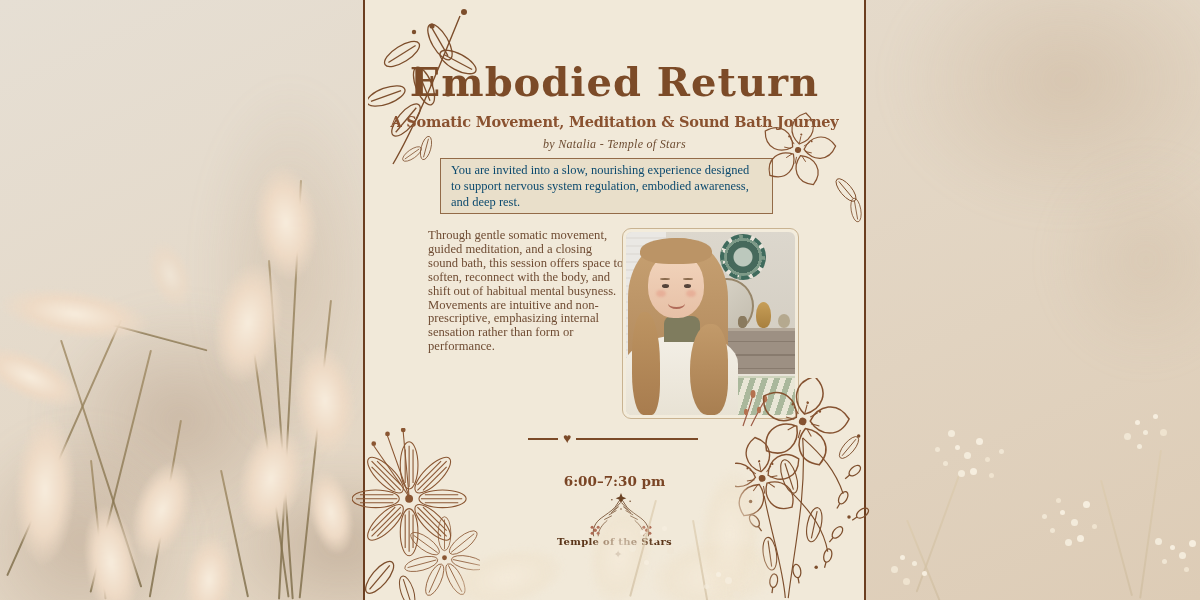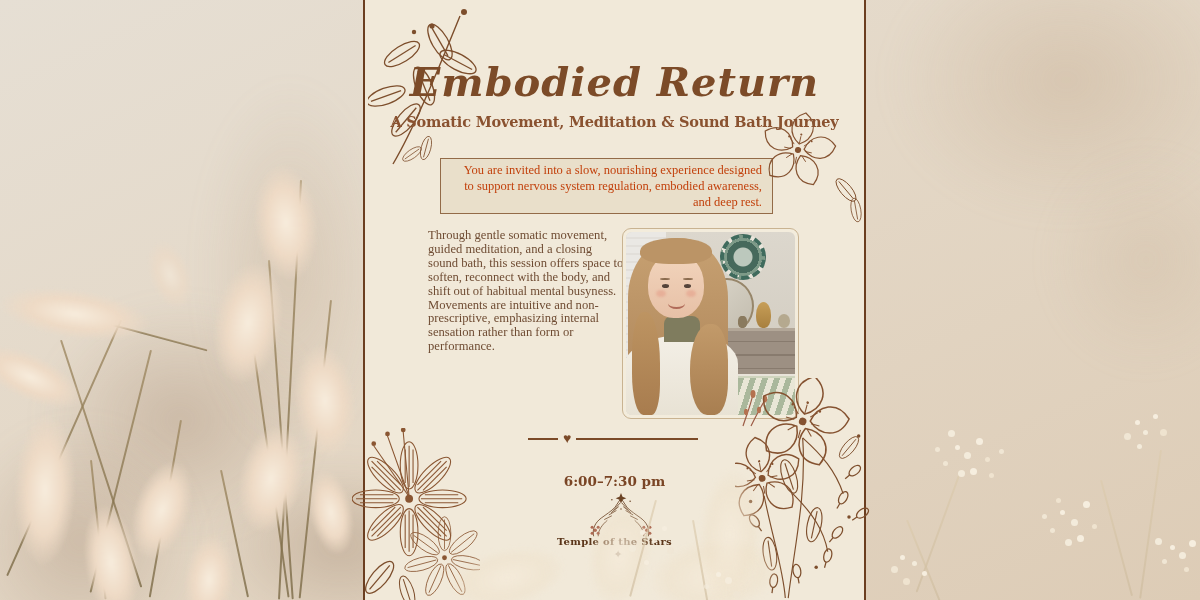--- a/index.html
+++ b/index.html
@@ -17,29 +17,29 @@
   .stem.pale{background:linear-gradient(#dccbad,#cdbb9d);opacity:.65;}
   .bb{position:absolute;width:5px;height:5px;border-radius:50%;background:#f6eedf;filter:blur(.4px);}
   .palefluff{position:absolute;border-radius:50%;
          background:radial-gradient(ellipse, rgba(245,235,218,.85) 0%, rgba(238,224,200,.45) 50%, rgba(238,224,200,0) 75%);
          filter:blur(2.5px);}
   
   .poster{position:absolute;left:363px;top:0;width:503px;height:600px;
           background:#f1e9d9;border-left:2px solid #6b3e20;border-right:2px solid #6b3e20;
           box-sizing:border-box;z-index:2;}
   .ptext{position:absolute;z-index:4;left:365px;width:499px;text-align:center;color:#6f4c33;}
-  .title{top:58px;font-family:"DejaVu Serif",serif;font-style:italic;font-weight:bold;
+  .title{top:58px;font-family:"DejaVu Serif",serif;font-weight:bold;
          font-size:40px;color:#7c4b28;letter-spacing:1px;}
   .subtitle{top:113px;font-family:"DejaVu Serif",serif;font-weight:bold;font-size:14.5px;
             color:#8a5230;letter-spacing:-0.2px;}
   .byline{top:137px;font-style:italic;font-size:12px;color:#6d4c31;letter-spacing:.3px;}
   .invite-box{position:absolute;z-index:4;left:440px;top:158px;width:333px;height:56px;
               box-sizing:border-box;background:#e9dfca;border:1px solid #936b48;
               display:flex;align-items:center;justify-content:center;padding:4px 10px;}
-  .invite-box p{margin:0;font-size:12.5px;line-height:16px;color:#c2410c;text-align:right;}
+  .invite-box p{margin:0;font-size:12.5px;line-height:16px;color:#0c4a6e;text-align:left;}
   .desc{position:absolute;z-index:4;left:428px;top:229px;width:196px;}
   .desc p{margin:0;font-size:12.6px;line-height:13.9px;color:#6f4c33;}
   .photo{position:absolute;z-index:4;left:622px;top:228px;width:177px;height:191px;
          background:#f3ecdc;border:1px solid #c9b391;border-radius:9px;padding:3px;box-sizing:border-box;}
   .scene{position:relative;width:169px;height:183px;border-radius:6px;overflow:hidden;
          background:linear-gradient(#dcd7cd,#cfc9bd);}
   .scene div{position:absolute;}
   .divider{position:absolute;z-index:4;left:528px;top:431px;width:180px;height:16px;
            display:flex;align-items:center;gap:5px;}
   .dline{display:inline-block;height:1.5px;background:#7b4a28;}
@@ -154,20 +154,21 @@
       <use href="#leafv" transform="translate(44,152) rotate(55) scale(.55)"></use>
       <circle cx="96" cy="10" r="3" fill="#7d4e2c" stroke="none"></circle>
       <circle cx="64" cy="24" r="2.6" fill="#7d4e2c" stroke="none"></circle>
       <circle cx="80" cy="92" r="2.6" fill="#7d4e2c" stroke="none"></circle>
       <circle cx="46" cy="30" r="2.2" fill="#7d4e2c" stroke="none"></circle>
     </g>
   </svg>
 
   <h1 class="ptext title" style="margin:0;position:absolute;">Embodied Return</h1>
   <div class="ptext subtitle">A Somatic Movement, Meditation &amp; Sound Bath Journey</div>
+  <div class="ptext byline">by Natalia - Temple of Stars</div>
 
   <div class="invite-box">
     <p>You are invited into a slow, nourishing experience designed to support nervous system regulation, embodied awareness, and deep rest.</p>
   </div>
 
   <svg class="decor over" style="left:758px;top:112px;" width="110" height="120" viewBox="0 0 110 120">
     <use href="#flower5" transform="translate(40,38) scale(0.88) rotate(12)"></use>
     <use href="#leafv" transform="translate(88,78) rotate(-40) scale(.7)" fill="none" stroke="#8a5a36"></use>
     <use href="#leafv" transform="translate(98,98) rotate(-10) scale(.6)" fill="none" stroke="#8a5a36"></use>
   </svg>

